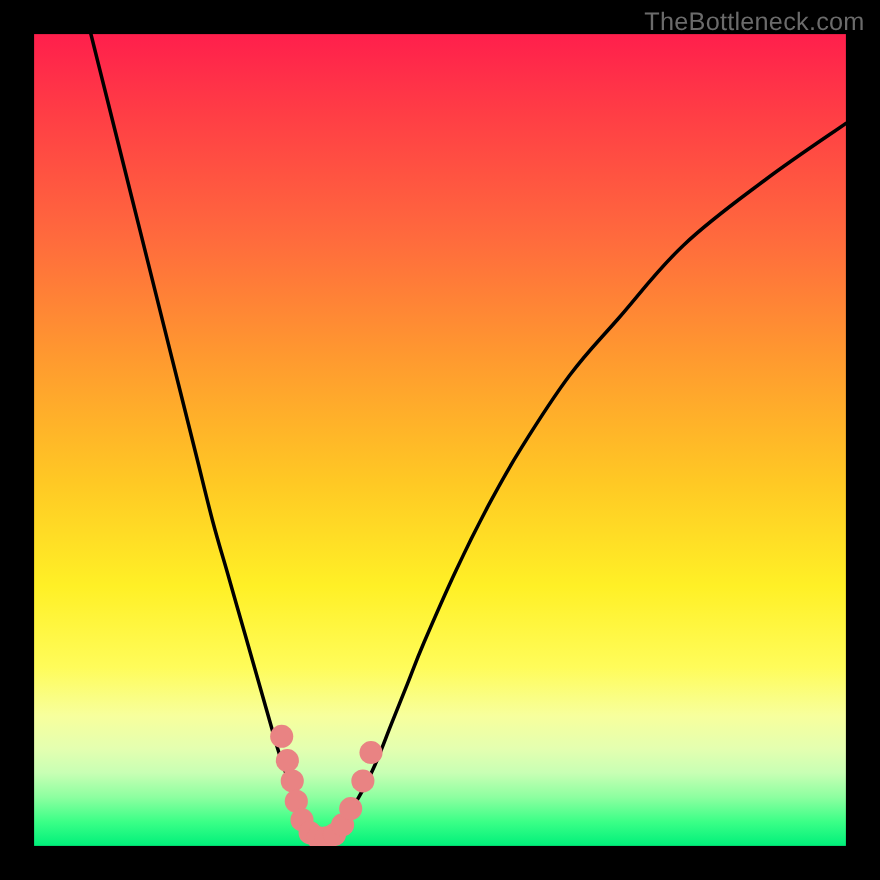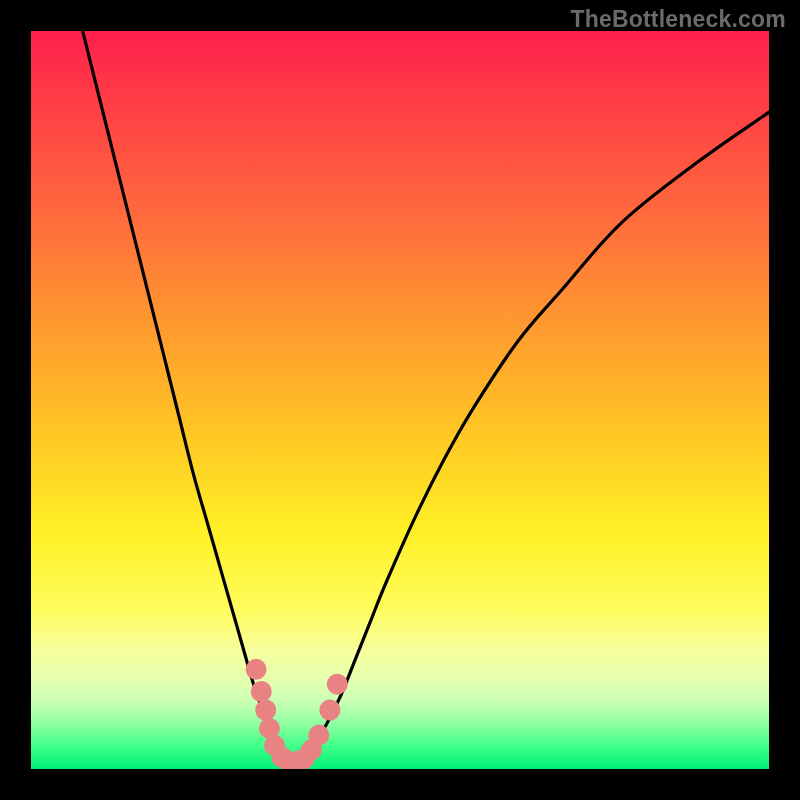--- a/index.html
+++ b/index.html
@@ -49,21 +49,21 @@
     top: 0;
     width: 738px;
     height: 738px;
   }
   .watermark {
     position: absolute;
     top: 6px;
     right: 14px;
     color: #6b6b6b;
     font-size: 23px;
-    font-weight: 700;
+    font-weight: 400;
     letter-spacing: 0.2px;
     user-select: none;
   }
 </style>
 </head>
 <body>
 
 <div class="frame">
   <div class="plot-area">
     <svg class="plot-svg" viewBox="0 0 738 738" preserveAspectRatio="none">

